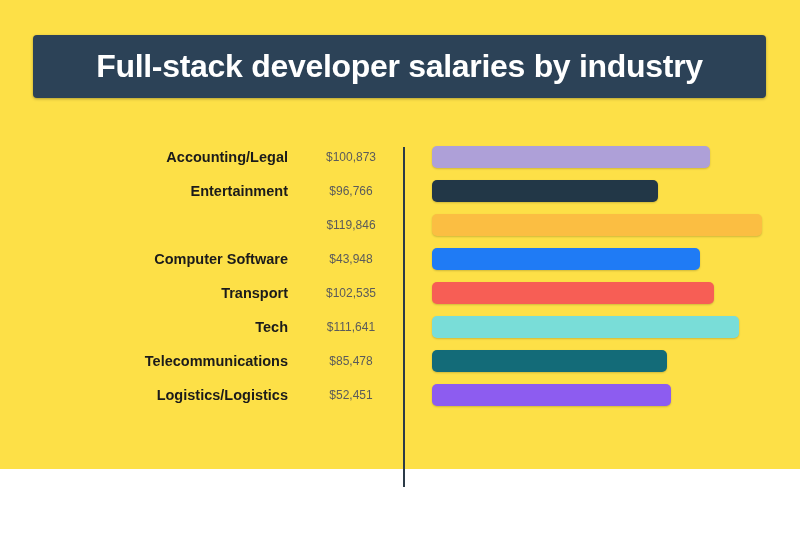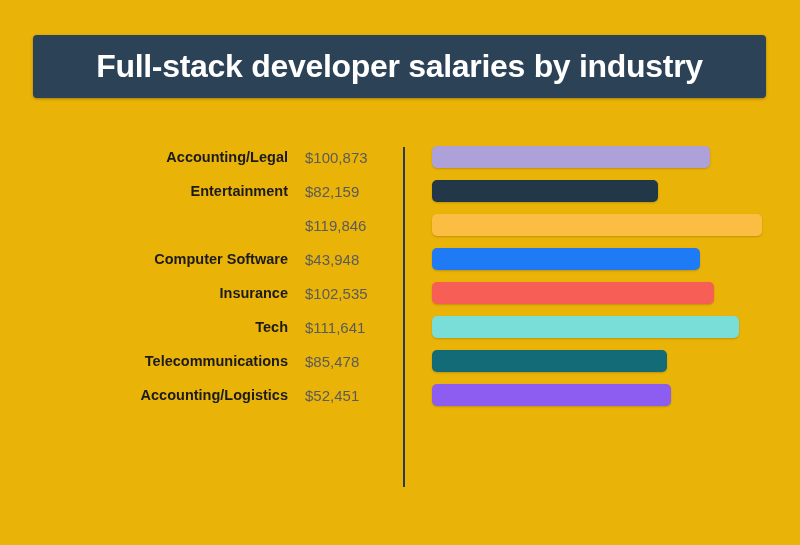--- a/index.html
+++ b/index.html
@@ -9,22 +9,22 @@
   body {
     width: 800px;
     height: 545px;
     background: #ffffff;
     font-family: "Liberation Sans", sans-serif;
     overflow: hidden;
   }
   #chart-root {
     position: relative;
     width: 800px;
-    height: 545px;
-    background: #eab308;
+    height: 469px;
+    background: #fde047;
     box-sizing: border-box;
   }
 
   
   #title-banner {
     position: absolute;
     left: 33px;
     top: 35px;
     width: 733px;
     height: 63px;
@@ -82,22 +82,22 @@
     font-size: 14.5px;
     font-weight: bold;
     color: #1b1b1b;
     white-space: nowrap;
     font-family: "Liberation Sans", sans-serif;
   }
   .row-value {
     position: absolute;
     left: 305px;
     width: 92px;
-    text-align: left;
-    font-size: 15px;
+    text-align: center;
+    font-size: 12px;
     font-weight: normal;
     color: #5b5b5b;
     white-space: nowrap;
     font-family: "Liberation Sans", sans-serif;
   }
   .bar-track {
     position: absolute;
     left: 432px;
     width: 330px;
     height: 22px;
@@ -122,61 +122,61 @@
     <div id="rows">
         <div class="chart-row">
           <div class="row-label">Accounting/Legal</div>
           <div class="row-value">$100,873</div>
           <div class="bar-track">
             <div class="bar" style="width: 277.757px; background: rgb(174, 160, 216);"></div>
           </div>
         </div>
         <div class="chart-row">
           <div class="row-label">Entertainment</div>
-          <div class="row-value">$82,159</div>
+          <div class="row-value">$96,766</div>
           <div class="bar-track">
             <div class="bar" style="width: 226.228px; background: rgb(34, 55, 71);"></div>
           </div>
         </div>
         <div class="chart-row">
           <div class="row-value">$119,846</div>
           <div class="bar-track">
             <div class="bar" style="width: 330px; background: rgb(251, 190, 66);"></div>
           </div>
         </div>
         <div class="chart-row">
           <div class="row-label">Computer Software</div>
           <div class="row-value">$43,948</div>
           <div class="bar-track">
             <div class="bar" style="width: 267.886px; background: rgb(31, 123, 245);"></div>
           </div>
         </div>
         <div class="chart-row">
-          <div class="row-label">Insurance</div>
+          <div class="row-label">Transport</div>
           <div class="row-value">$102,535</div>
           <div class="bar-track">
             <div class="bar" style="width: 282.334px; background: rgb(247, 94, 85);"></div>
           </div>
         </div>
         <div class="chart-row">
           <div class="row-label">Tech</div>
           <div class="row-value">$111,641</div>
           <div class="bar-track">
             <div class="bar" style="width: 307.407px; background: rgb(121, 221, 216);"></div>
           </div>
         </div>
         <div class="chart-row">
           <div class="row-label">Telecommunications</div>
           <div class="row-value">$85,478</div>
           <div class="bar-track">
             <div class="bar" style="width: 235.367px; background: rgb(19, 107, 120);"></div>
           </div>
         </div>
         <div class="chart-row">
-          <div class="row-label">Accounting/Logistics</div>
+          <div class="row-label">Logistics/Logistics</div>
           <div class="row-value">$52,451</div>
           <div class="bar-track">
             <div class="bar" style="width: 238.795px; background: rgb(141, 92, 240);"></div>
           </div>
         </div>
       </div>
   </div>
 
 </div>
 

